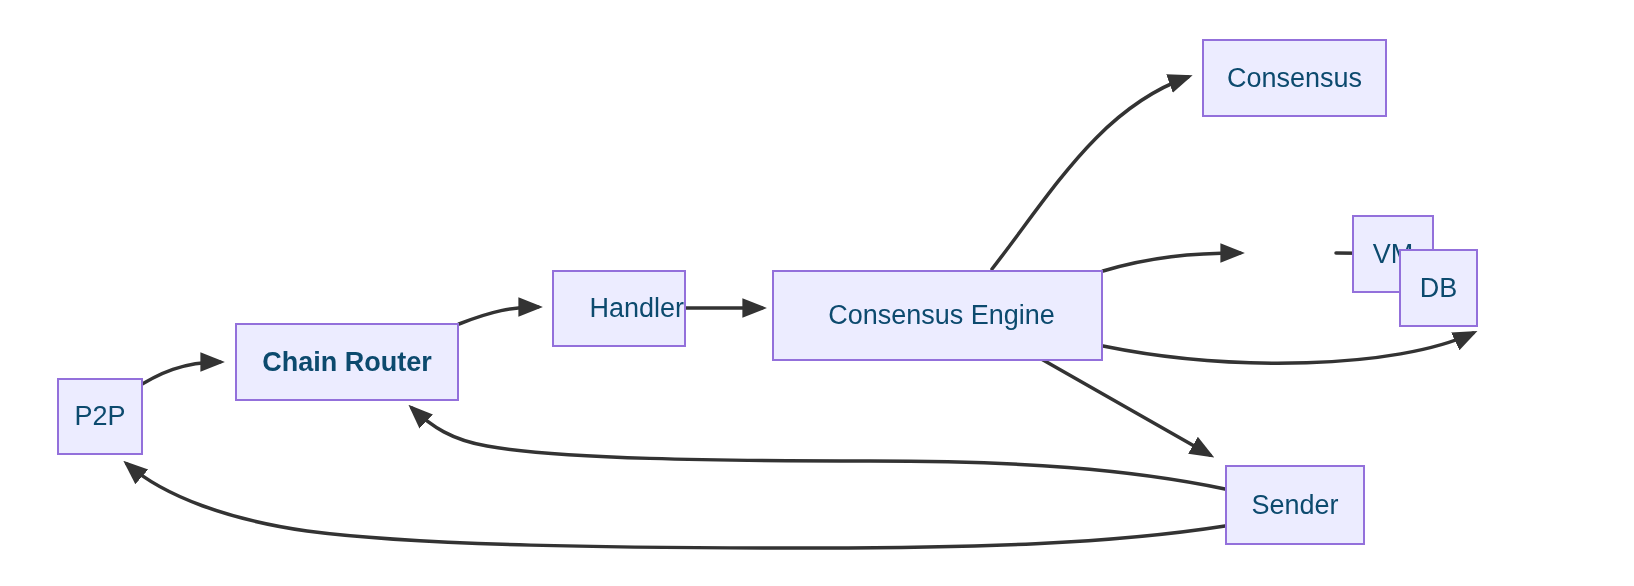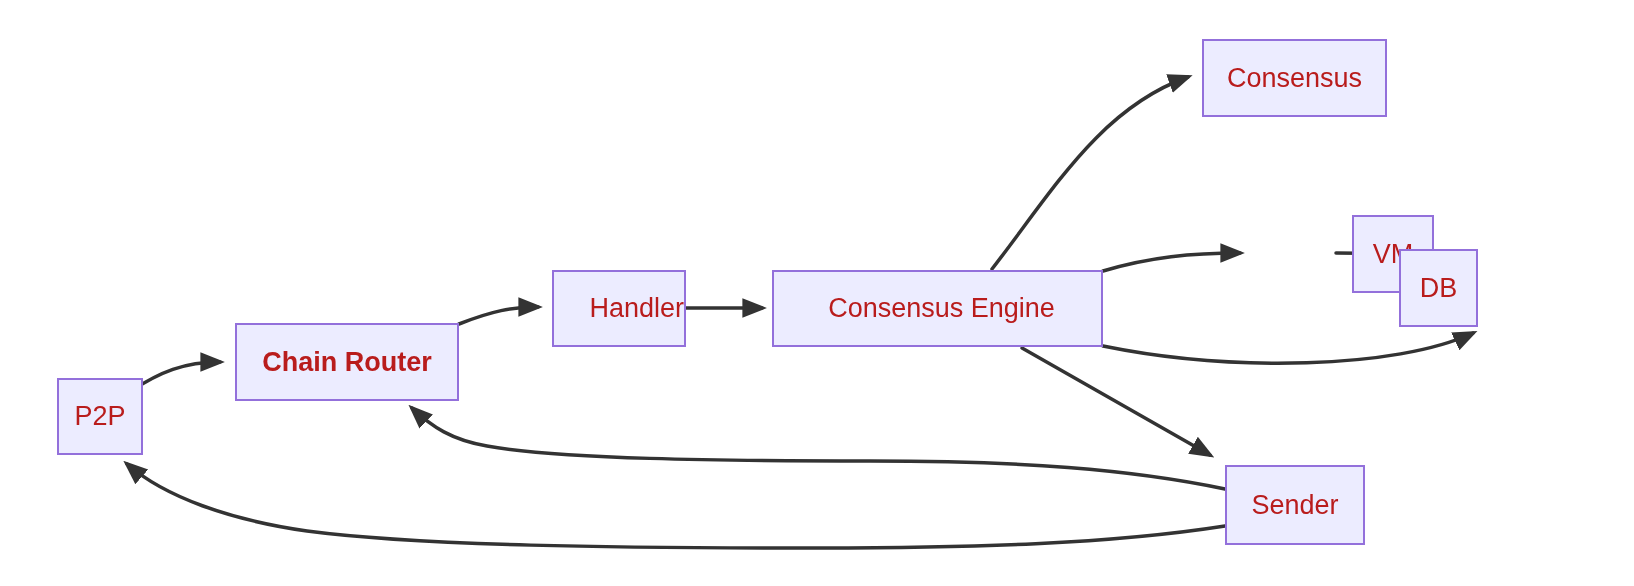--- a/index.html
+++ b/index.html
@@ -26,34 +26,34 @@
     fill: none;
     stroke: #333333;
     stroke-width: 3.5px;
     stroke-linecap: round;
   }
   .node {
     position: absolute;
     box-sizing: border-box;
     background: #ECECFF;
     border: 2px solid #9370DB;
-    color: #b91c1c;
+    color: #0c4a6e;
     display: flex;
     align-items: center;
     justify-content: center;
     font-size: 27px;
     line-height: 1;
     white-space: nowrap;
     z-index: 2;
   }
   
   .node-p2p              { left: 57px;   top: 378px; width: 86px;  height: 77px; }
   .node-chain-router     { left: 235px;  top: 323px; width: 224px; height: 78px; font-weight: bold; }
   .node-handler          { left: 552px;  top: 270px; width: 134px; height: 77px; justify-content: flex-end; }
-  .node-consensus-engine { left: 772px;  top: 270px; width: 331px; height: 77px; padding-left: 8px; }
+  .node-consensus-engine { left: 772px;  top: 270px; width: 331px; height: 91px; padding-left: 8px; }
   .node-consensus        { left: 1202px; top: 39px;  width: 185px; height: 78px; }
   .node-vm               { left: 1320px; top: 215px; width: 82px;  height: 78px; margin-left: 32px; }
   .node-db               { left: 1399px; top: 249px; width: 79px;  height: 78px; }
   .node-sender           { left: 1225px; top: 465px; width: 140px; height: 80px; }
 </style>
 </head>
 <body>
 
 <div class="canvas">
 

